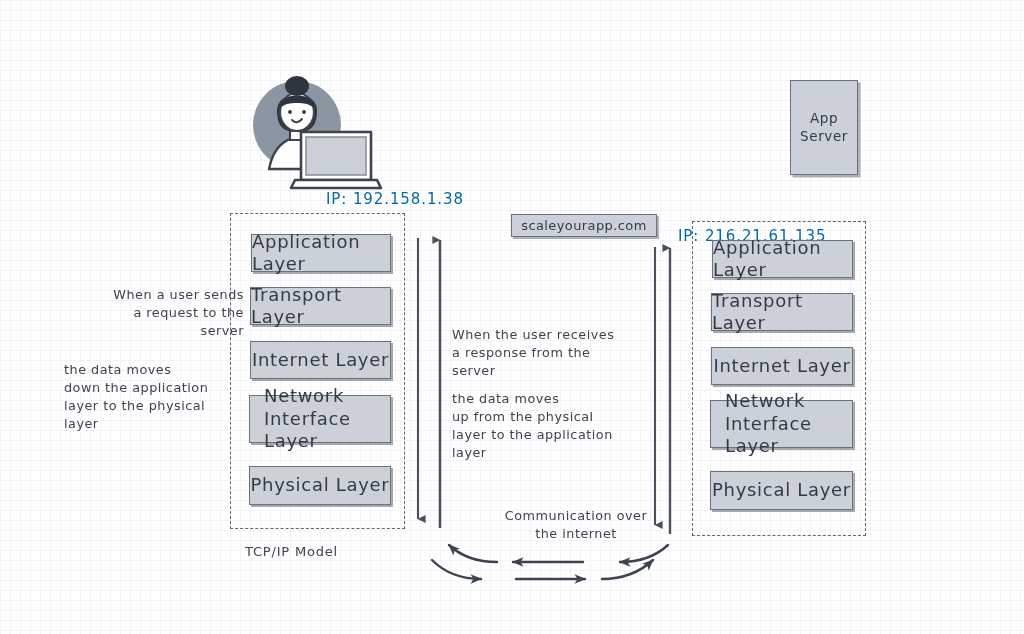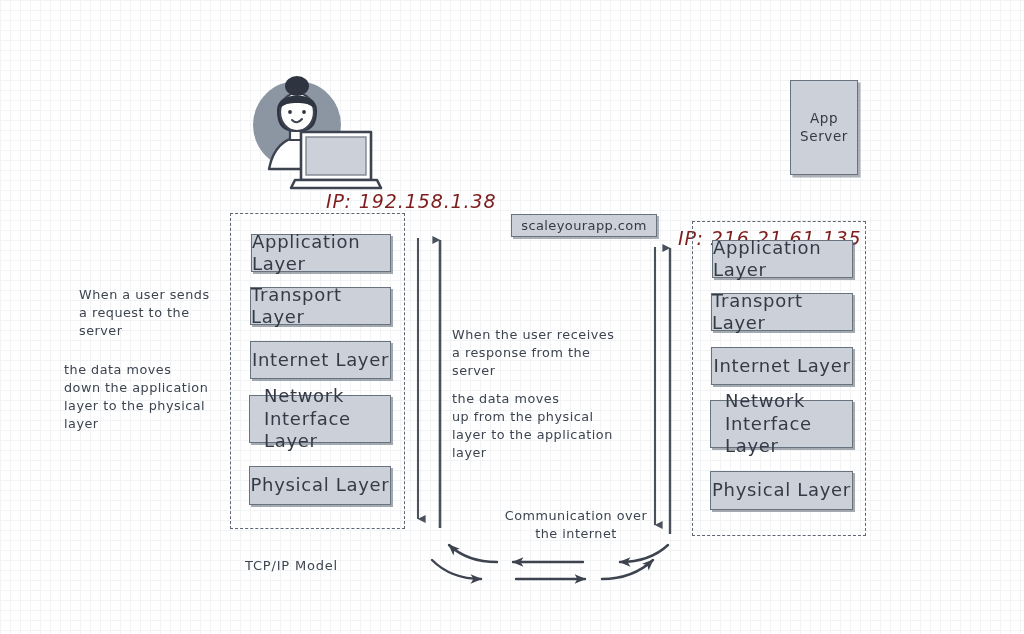--- a/index.html
+++ b/index.html
@@ -32,26 +32,25 @@
 
   
   .handtext {
     font-family: "DejaVu Sans", sans-serif;
     color: #3d4450;
     letter-spacing: 0.6px;
     line-height: 1.42;
     white-space: pre-line;
   }
   .ip-label {
-    font-size: 19px;
-    color: #7f1d1d;
+    font-size: 15px;
+    color: #0369a1;
     letter-spacing: 0.9px;
     white-space: nowrap;
     font-family: "DejaVu Sans", sans-serif;
-    font-style: italic;
   }
   .note {
     font-size: 12.8px;
     letter-spacing: 0.5px;
   }
   .caption {
     font-size: 13px;
     letter-spacing: 0.8px;
     white-space: nowrap;
   }
@@ -156,32 +155,32 @@
 
   <div class="abs stack-frame" style="left:230px; top:213px; width:175px; height:316px;"></div>
 
   <div class="abs layer-box center" style="left:251px; top:234px; width:140px; height:38px;">Application Layer</div>
   <div class="abs layer-box center" style="left:250px; top:287px; width:141px; height:38px;">Transport Layer</div>
   <div class="abs layer-box center" style="left:250px; top:341px; width:141px; height:38px;">Internet Layer</div>
   <div class="abs layer-box" style="left:249px; top:395px; width:142px; height:48px;">Network Interface
 Layer</div>
   <div class="abs layer-box center" style="left:249px; top:466px; width:142px; height:39px;">Physical Layer</div>
 
-  <div class="abs caption handtext" style="left:245px; top:543px;margin-top:14px;">TCP/IP Model</div>
+  <div class="abs caption handtext" style="left:245px; top:543px;">TCP/IP Model</div>
 
   <div class="abs stack-frame" style="left:692px; top:221px; width:174px; height:315px;"></div>
 
   <div class="abs layer-box center" style="left:712px; top:240px; width:141px; height:38px;">Application Layer</div>
   <div class="abs layer-box center" style="left:711px; top:293px; width:142px; height:38px;">Transport Layer</div>
   <div class="abs layer-box center" style="left:711px; top:347px; width:142px; height:38px;">Internet Layer</div>
   <div class="abs layer-box" style="left:710px; top:400px; width:143px; height:48px;">Network Interface
 Layer</div>
   <div class="abs layer-box center" style="left:710px; top:471px; width:143px; height:39px;">Physical Layer</div>
 
-  <div class="abs handtext note" style="left:79px; top:286px; width:180px;">When a user sends
+  <div class="abs handtext note" style="left:64px; top:286px; width:180px;text-align:right;">When a user sends
 a request to the
 server</div>
   <div class="abs handtext note" style="left:64px; top:361px; width:190px;">the data moves
 down the application
 layer to the physical
 layer</div>
 
   <div class="abs handtext note" style="left:452px; top:326px; width:200px;">When the user receives
 a response from the
 server</div>

